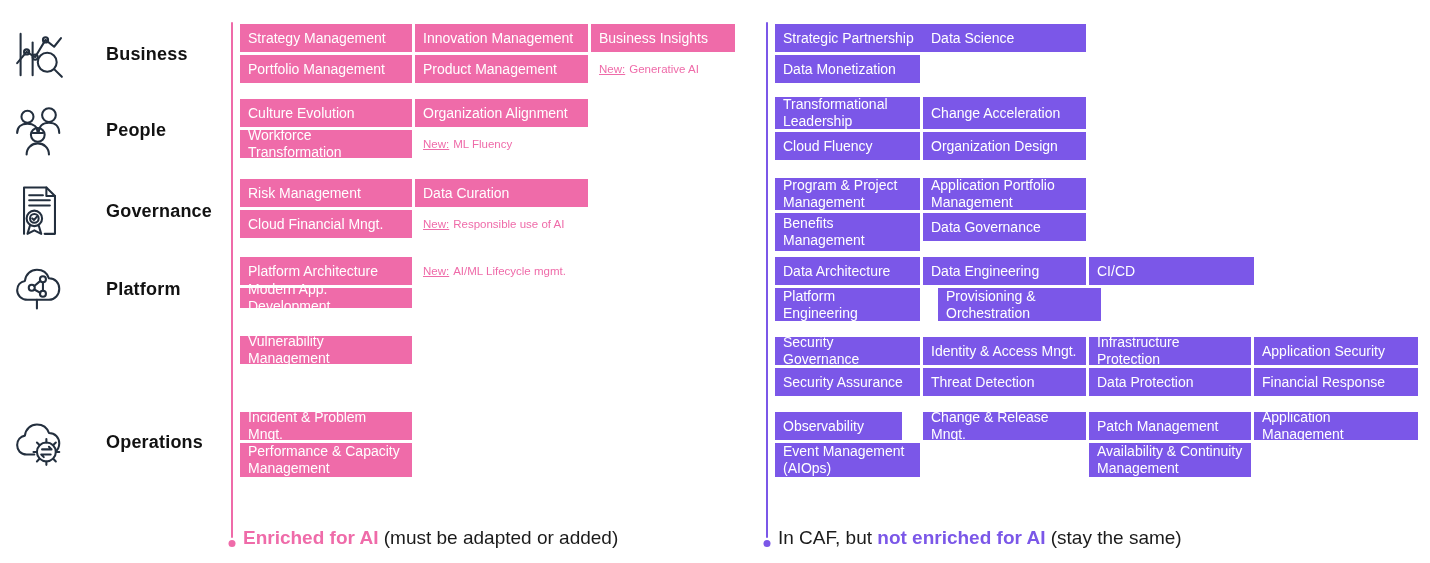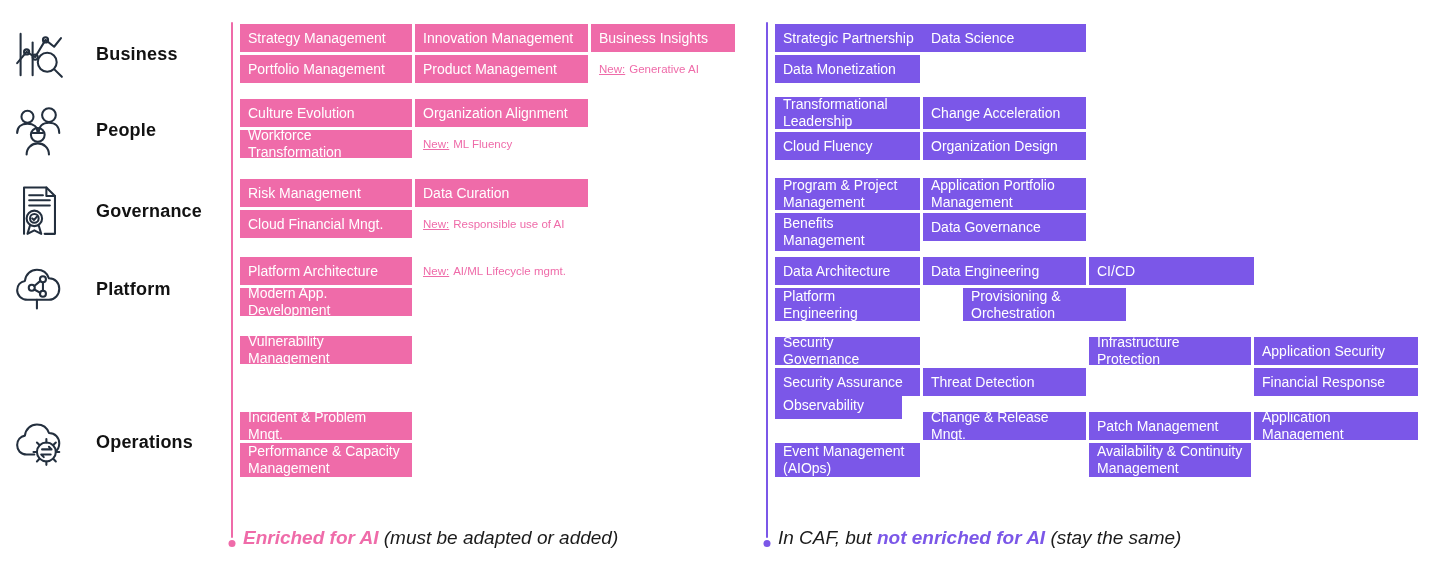--- a/index.html
+++ b/index.html
@@ -7,21 +7,21 @@
     --purple:#7B57E8;
     --ink:#232F3E;
     --text:#161616;
   }
   *{margin:0;padding:0;}
   html,body{width:1430px;height:563px;background:#ffffff;overflow:hidden;}
   body{font-family:"Liberation Sans", sans-serif;}
   .canvas{position:relative;width:1430px;height:563px;background:#fff;}
 
   
-  .persp{position:absolute;left:10px;display:flex;align-items:center;gap:28px;transform:translateY(-50%);}
+  .persp{position:absolute;left:10px;display:flex;align-items:center;gap:38px;transform:translateY(-50%);}
   .picon{width:58px;height:58px;display:flex;align-items:center;justify-content:center;flex:none;}
   .picon svg{width:55px;height:55px;stroke:var(--ink);fill:none;stroke-width:2.4;stroke-linecap:round;stroke-linejoin:round;}
   .plabel{font-weight:700;font-size:18px;color:#121212;letter-spacing:.2px;}
 
   
   .box{position:absolute;box-sizing:border-box;display:flex;align-items:center;
        padding:2px 8px;color:#ffffff;font-size:14px;line-height:1.2;}
   .pinkbox{background:var(--pink);}
   .purplebox{background:var(--purple);}
 
@@ -31,21 +31,21 @@
   .new-prefix{text-decoration:underline;margin-right:4px;}
 
   
   .rule{position:absolute;top:22px;height:516px;width:2px;border-radius:1px;}
   .rule::after{content:"";position:absolute;left:50%;transform:translateX(-50%);bottom:-9px;
                width:7px;height:7px;border-radius:50%;background:inherit;}
   .pink-rule{background:var(--pink);}
   .purple-rule{background:var(--purple);}
 
   
-  .legend{position:absolute;font-size:19px;color:#1b1b1b;white-space:nowrap;font-style:italic;}
+  .legend{position:absolute;font-size:19px;color:#1b1b1b;white-space:nowrap;}
   .lg-pink{color:var(--pink);font-weight:700;}
   .lg-purple{color:var(--purple);font-weight:700;}
 </style>
 </head>
 <body>
 
 <div class="canvas">
 
   <div class="persp" style="top:54px">
     <span class="picon">
@@ -146,21 +146,21 @@
   <div class="new-item" style="left:415px;top:210px;height:28px">
     <span class="new-prefix">New:</span>
       <span>Responsible use of AI</span>
   </div>
 
   <div class="box pinkbox" style="left:240px;top:257px;width:172px;height:28px">Platform Architecture</div>
   <div class="new-item" style="left:415px;top:257px;height:28px">
     <span class="new-prefix">New:</span>
       <span>AI/ML Lifecycle mgmt.</span>
   </div>
-  <div class="box pinkbox" style="left:240px;top:288px;width:172px;height:28px">Modern App. Development</div>
+  <div class="box pinkbox" style="left:240px;top:288px;width:172px;height:20px">Modern App. Development</div>
 
   <div class="box pinkbox" style="left:240px;top:336px;width:172px;height:28px">Vulnerability Management</div>
 
   <div class="box pinkbox" style="left:240px;top:412px;width:172px;height:28px">Incident &amp; Problem Mngt.</div>
   <div class="box pinkbox" style="left:240px;top:443px;width:172px;height:34px">Performance &amp; Capacity Management</div>
 
   <div class="box purplebox" style="left:775px;top:24px;width:150px;height:28px">Strategic Partnership</div>
   <div class="box purplebox" style="left:923px;top:24px;width:163px;height:28px">Data Science</div>
   <div class="box purplebox" style="left:775px;top:55px;width:145px;height:28px">Data Monetization</div>
 
@@ -171,30 +171,32 @@
 
   <div class="box purplebox" style="left:775px;top:178px;width:145px;height:32px">Program &amp; Project Management</div>
   <div class="box purplebox" style="left:923px;top:178px;width:163px;height:32px">Application Portfolio Management</div>
   <div class="box purplebox" style="left:775px;top:213px;width:145px;height:38px">Benefits Management</div>
   <div class="box purplebox" style="left:923px;top:213px;width:163px;height:28px">Data Governance</div>
 
   <div class="box purplebox" style="left:923px;top:257px;width:163px;height:28px">Data Engineering</div>
   <div class="box purplebox" style="left:775px;top:257px;width:145px;height:28px">Data Architecture</div>
   <div class="box purplebox" style="left:1089px;top:257px;width:165px;height:28px">CI/CD</div>
   <div class="box purplebox" style="left:775px;top:288px;width:145px;height:33px">Platform Engineering</div>
-  <div class="box purplebox" style="left:963px;top:288px;width:163px;height:33px">Provisioning &amp; Orchestration</div>
+  <div class="box purplebox" style="left:938px;top:288px;width:163px;height:33px">Provisioning &amp; Orchestration</div>
 
   <div class="box purplebox" style="left:775px;top:337px;width:145px;height:28px">Security Governance</div>
+  <div class="box purplebox" style="left:923px;top:337px;width:163px;height:28px">Identity &amp; Access Mngt.</div>
   <div class="box purplebox" style="left:1089px;top:337px;width:162px;height:28px">Infrastructure Protection</div>
   <div class="box purplebox" style="left:1254px;top:337px;width:164px;height:28px">Application Security</div>
   <div class="box purplebox" style="left:775px;top:368px;width:145px;height:28px">Security Assurance</div>
   <div class="box purplebox" style="left:923px;top:368px;width:163px;height:28px">Threat Detection</div>
+  <div class="box purplebox" style="left:1089px;top:368px;width:162px;height:28px">Data Protection</div>
   <div class="box purplebox" style="left:1254px;top:368px;width:164px;height:28px">Financial Response</div>
 
-  <div class="box purplebox" style="left:775px;top:391px;width:127px;height:28px">Observability</div>
+  <div class="box purplebox" style="left:775px;top:412px;width:127px;height:28px">Observability</div>
   <div class="box purplebox" style="left:923px;top:412px;width:163px;height:28px">Change &amp; Release Mngt.</div>
   <div class="box purplebox" style="left:1089px;top:412px;width:162px;height:28px">Patch Management</div>
   <div class="box purplebox" style="left:1254px;top:412px;width:164px;height:28px">Application Management</div>
   <div class="box purplebox" style="left:775px;top:443px;width:145px;height:34px">Event Management (AIOps)</div>
   <div class="box purplebox" style="left:1089px;top:443px;width:162px;height:34px">Availability &amp; Continuity Management</div>
 
   <div class="legend" style="left:243px;top:527px">
     <b class="lg-pink">Enriched for AI</b><span> (must be adapted or added)</span>
   </div>
   <div class="legend" style="left:778px;top:527px">

